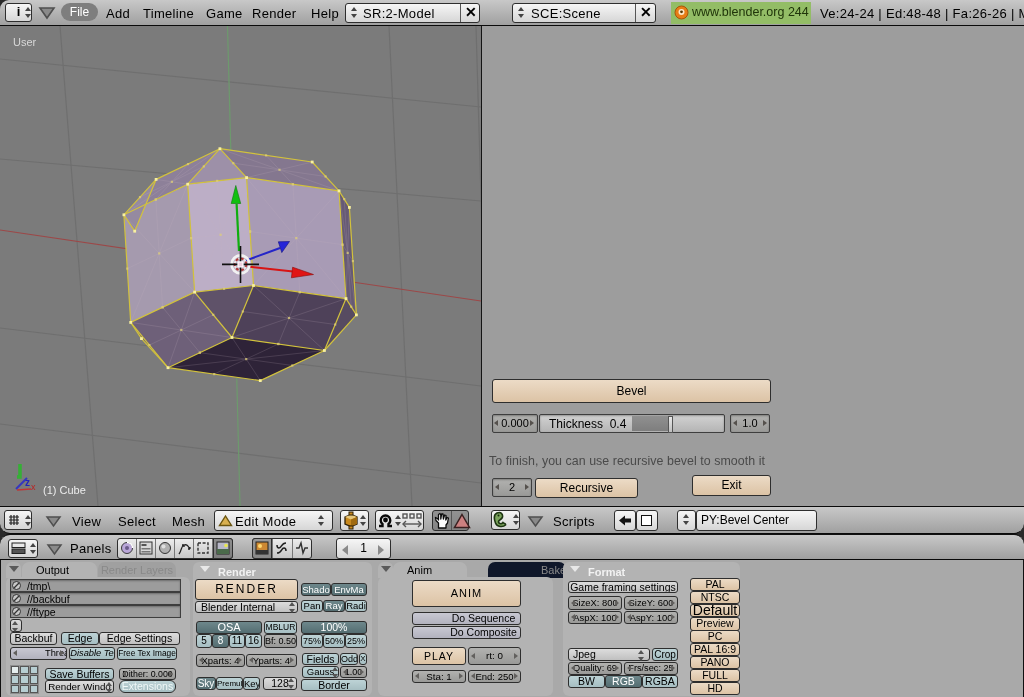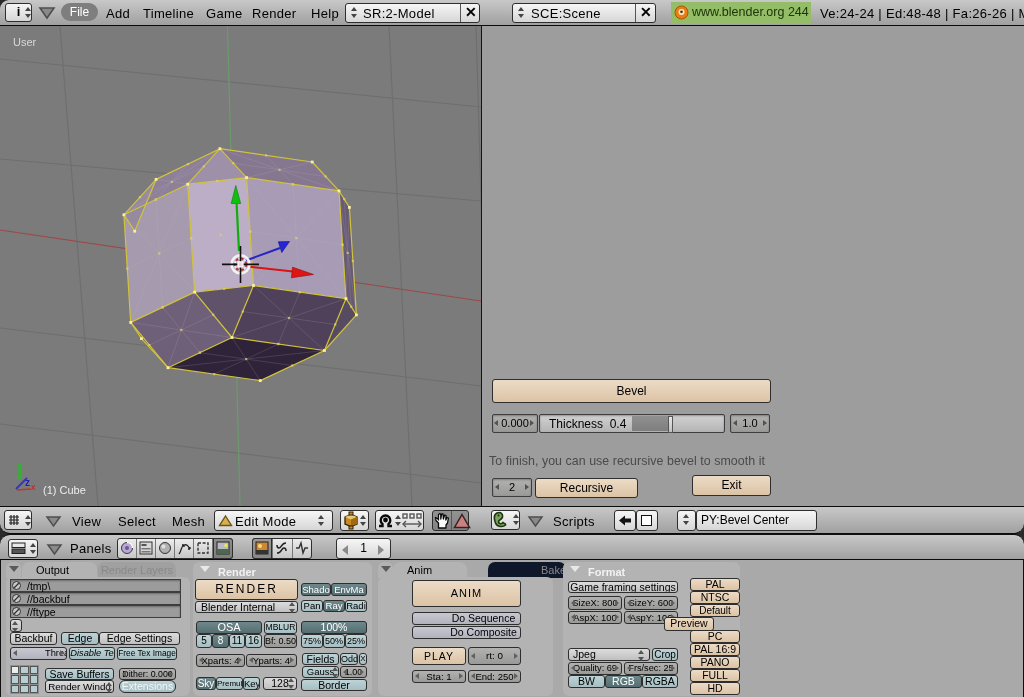--- a/index.html
+++ b/index.html
@@ -616,20 +616,20 @@
 <div class="tri" style="left:571px;top:665px;border-top:3.5px solid transparent;border-bottom:3.5px solid transparent;border-right:4px solid #62605e;"></div>
 <div class="tri" style="left:615px;top:665px;border-top:3.5px solid transparent;border-bottom:3.5px solid transparent;border-left:4px solid #62605e;"></div>
 <div class="btn gray" style="left:624px;top:662px;width:54px;height:13px;line-height:11px;font-size:9.2px;">Frs/sec: 25</div>
 <div class="tri" style="left:627px;top:665px;border-top:3.5px solid transparent;border-bottom:3.5px solid transparent;border-right:4px solid #62605e;"></div>
 <div class="tri" style="left:671px;top:665px;border-top:3.5px solid transparent;border-bottom:3.5px solid transparent;border-left:4px solid #62605e;"></div>
 <div class="btn teal" style="left:568px;top:675px;width:37px;height:13px;line-height:11px;font-size:10.5px;">BW</div>
 <div class="btn tealdark" style="left:605px;top:675px;width:37px;height:13px;line-height:11px;font-size:10.5px;">RGB</div>
 <div class="btn teal" style="left:642px;top:675px;width:36px;height:13px;line-height:11px;font-size:10.5px;">RGBA</div>
 <div class="btn tan" style="left:690px;top:578px;width:50px;height:13px;line-height:11px;font-size:10.5px;">PAL</div>
 <div class="btn tan" style="left:690px;top:591px;width:50px;height:13px;line-height:11px;font-size:10.5px;">NTSC</div>
-<div class="btn tan" style="left:690px;top:604px;width:50px;height:13px;line-height:11px;font-size:10px;">Default</div>
-<div class="btn tan" style="left:664px;top:617px;width:50px;height:14px;line-height:11px;font-size:10.5px;">Preview</div>
+<div class="btn tan" style="left:690px;top:604px;width:50px;height:13px;line-height:11px;font-size:14px;">Default</div>
+<div class="btn tan" style="left:690px;top:617px;width:50px;height:14px;line-height:11px;font-size:10.5px;">Preview</div>
 <div class="btn tan" style="left:690px;top:630px;width:50px;height:13px;line-height:11px;font-size:10.5px;">PC</div>
 <div class="btn tan" style="left:690px;top:643px;width:50px;height:13px;line-height:11px;font-size:10.5px;">PAL 16:9</div>
 <div class="btn tan" style="left:690px;top:656px;width:50px;height:13px;line-height:11px;font-size:10.5px;">PANO</div>
 <div class="btn tan" style="left:690px;top:669px;width:50px;height:13px;line-height:11px;font-size:10.5px;">FULL</div>
 <div class="btn tan" style="left:690px;top:682px;width:50px;height:13px;line-height:11px;font-size:10.5px;">HD</div>
 </div>
 
 </body></html>

